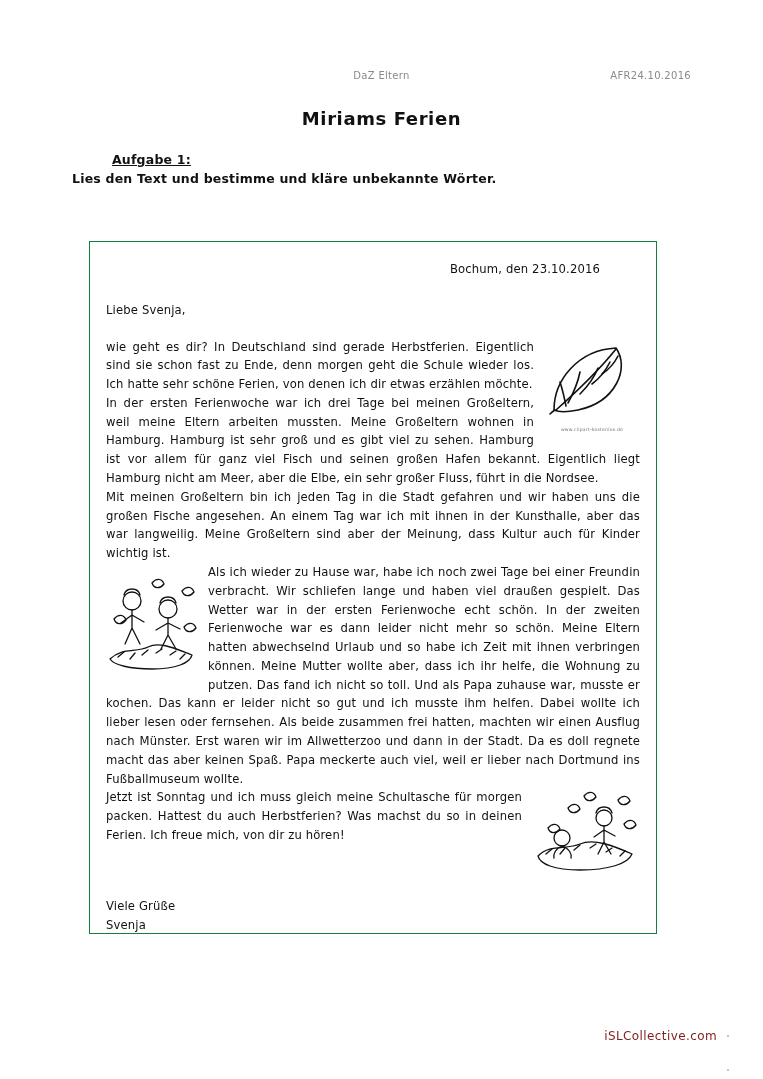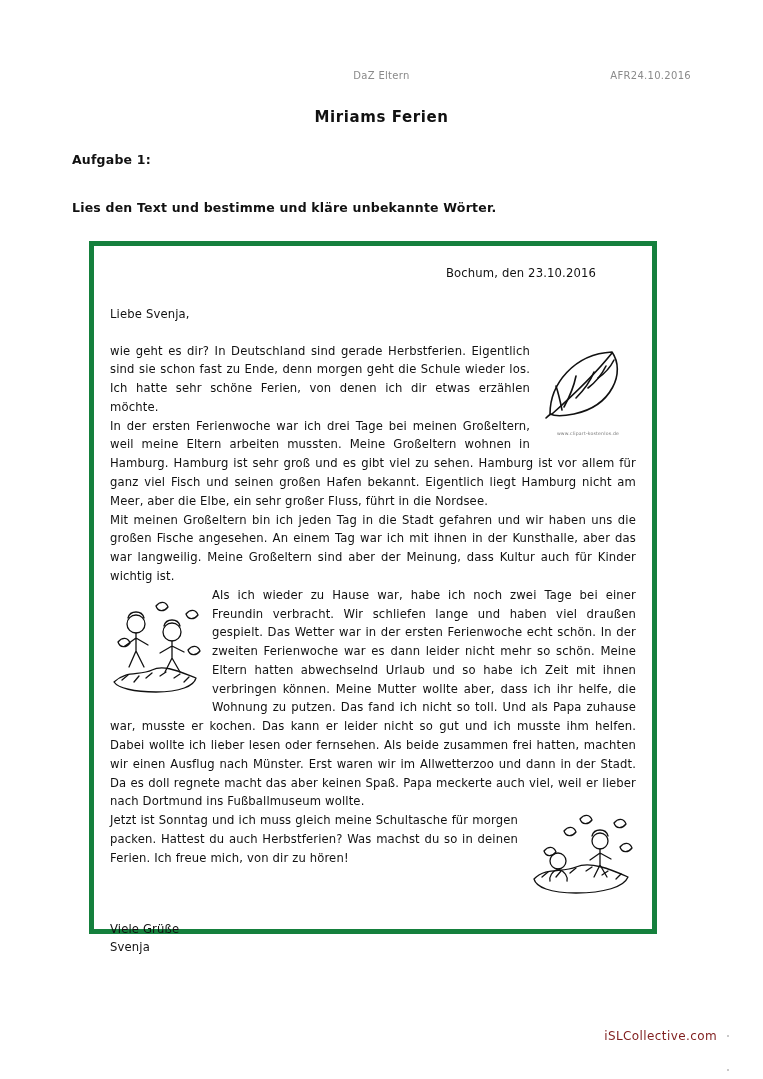--- a/index.html
+++ b/index.html
@@ -40,54 +40,55 @@
     transform: translateX(-50%);
   }
 
   
   .doc-title {
     position: absolute;
     top: 108px;
     left: 0;
     right: 0;
     text-align: center;
-    font-size: 15px;
+    font-size: 18px;
     font-weight: bold;
     letter-spacing: 0.6px;
     color: #111;
   }
 
   
   .task {
     position: absolute;
     top: 150px;
     left: 72px;
     right: 72px;
     font-size: 12.5px;
     font-weight: bold;
     letter-spacing: 0.2px;
     line-height: 1.55;
     color: #111;
   }
   .task .task-label {
+    text-decoration: underline;
     display: block;
+    margin-left: 40px;
   }
   .task .task-text {
     display: block;
-    margin-top: 29px;
   }
 
   
   .letter {
     position: absolute;
     top: 241px;
     left: 89px;
     width: 568px;
     height: 693px;
-    border: 5px solid #15803d;
+    border: 1px solid #15803d;
     box-sizing: border-box;
     padding: 14px 16px 10px 16px;
     font-size: 11.6px;
     line-height: 1.62;
     letter-spacing: 0.15px;
     color: #111;
   }
   .letter .place-date {
     text-align: right;
     padding-right: 40px;

